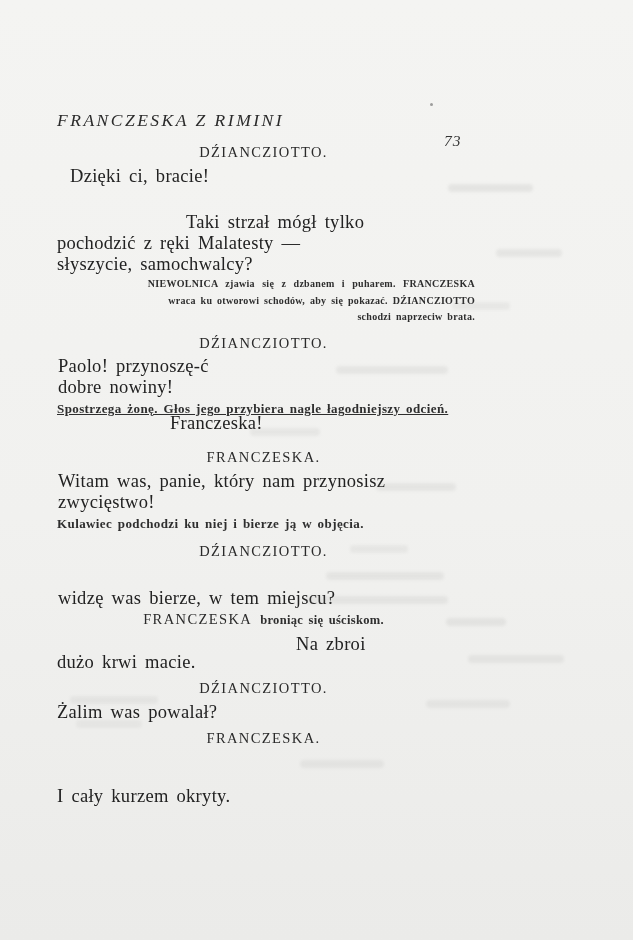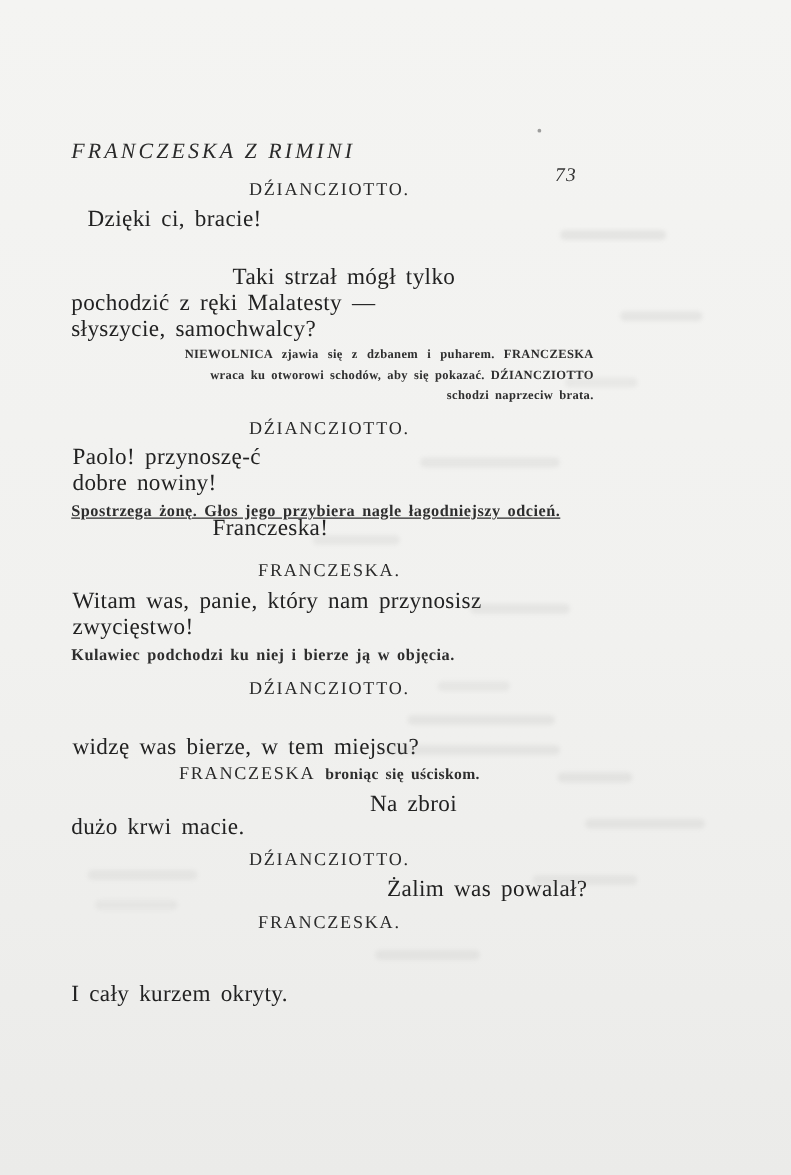--- a/index.html
+++ b/index.html
@@ -42,21 +42,21 @@
     text-align:right;
   }
   .stage-block .sl{white-space:nowrap;}
   .stage-block .sl.first{word-spacing:4.5px;}
   .stage-block .sl.cont{padding-left:28px;word-spacing:2px;}
   .speaker-combo{
     top:610px;left:57px;width:413px;text-align:center;white-space:nowrap;
   }
   .speaker-combo .nm{font-size:14.5px;letter-spacing:1.4px;color:#2a2a2a;}
   .speaker-combo .dir{font-size:12.5px;font-weight:bold;letter-spacing:.3px;word-spacing:2px;color:#2e2e2e;}
-  .center-col{left:57px;width:413px;text-align:right;}
+  .center-col{left:57px;width:413px;text-align:left;}
   
   .speck{position:absolute;width:3px;height:3px;border-radius:50%;background:#555;opacity:.55;}
   .ghost{position:absolute;height:8px;border-radius:4px;background:#8f8f8d;filter:blur(1.6px);}
 </style>
 </head>
 <body>
 
 <div class="scan">
 
   <div class="line head-title">FRANCZESKA Z RIMINI</div>

